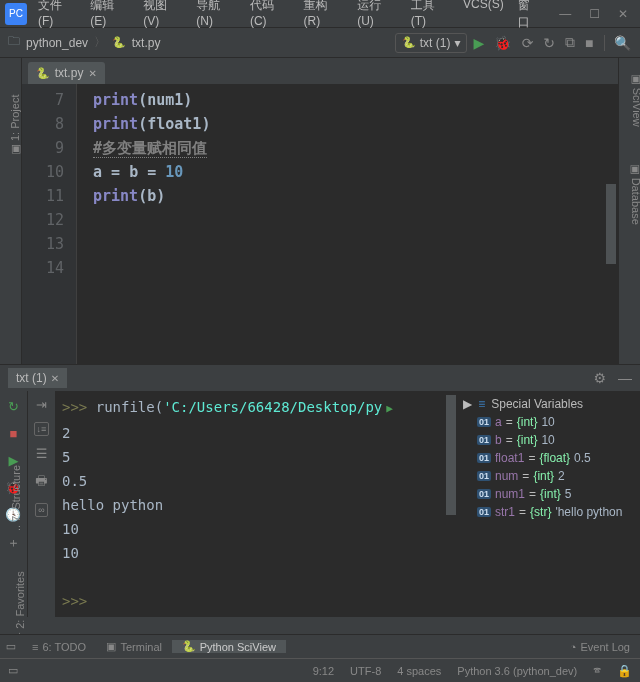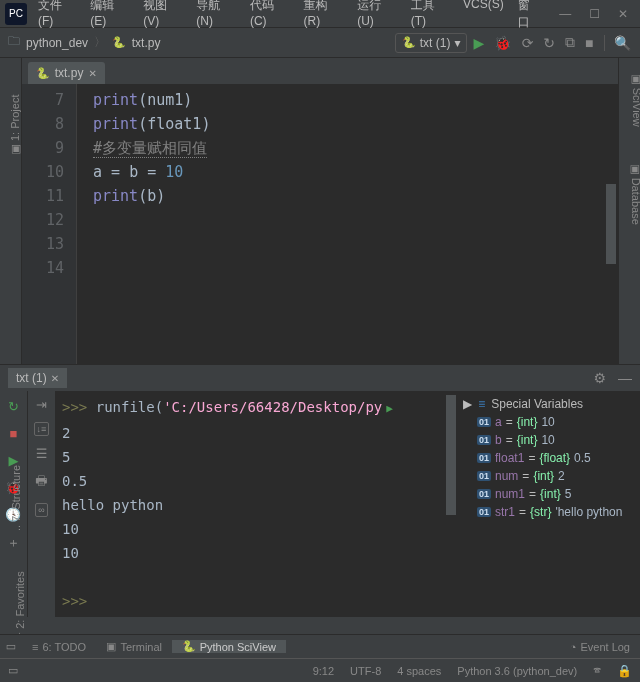--- a/index.html
+++ b/index.html
@@ -1,19 +1,19 @@
 <!DOCTYPE html>
 <html><head>
 <meta charset="utf-8">
 <style>
   * { margin: 0; padding: 0; box-sizing: border-box; }
   body { width: 640px; height: 682px; background: #3c3f41; color: #bbb; font-family: "Segoe UI", Arial, sans-serif; font-size: 12px; overflow: hidden; position: relative; }
   
   .titlebar { height: 28px; background: #3c3f41; display: flex; align-items: center; border-bottom: 1px solid #2b2b2b; }
-  .titlebar .logo { width: 22px; height: 22px; margin: 0 5px; background: #0f172a; border-radius: 3px; display:flex;align-items:center;justify-content:center;font-size:10px;color:#fff;}
+  .titlebar .logo { width: 22px; height: 22px; margin: 0 5px; background: #3b82f6; border-radius: 3px; display:flex;align-items:center;justify-content:center;font-size:10px;color:#fff;}
   .menu { display: flex; gap: 2px; flex: 1; }
   .menu span { padding: 3px 6px; cursor: default; }
   .win-controls { display: flex; gap: 18px; padding: 0 12px; color: #888; }
   
   .toolbar { height: 30px; display: flex; align-items: center; padding: 0 8px; border-bottom: 1px solid #2b2b2b; gap: 6px; }
   .breadcrumb { display: flex; align-items: center; gap: 6px; flex: 1; }
   .folder-icon { color: #87939a; }
   .py-icon { color: #3b7ab5; font-size: 11px; }
   .bc-sep { color: #666; }
   .run-config { display: flex; align-items: center; border: 1px solid #555; border-radius: 3px; padding: 2px 6px; gap: 4px; }
@@ -26,21 +26,21 @@
   .left-gutter { width: 22px; background: #3c3f41; border-right: 1px solid #2b2b2b; position: relative; }
   .left-gutter .vtext { transform: rotate(-90deg); transform-origin: center; position: absolute; white-space: nowrap; font-size: 11px; color: #888; }
   
   .editor-wrap { flex: 1; display: flex; flex-direction: column; background: #2b2b2b; }
   .tab-row { height: 26px; background: #3c3f41; display: flex; align-items: flex-end; padding-left: 6px; }
   .tab { background: #515658; padding: 4px 8px; display: flex; align-items: center; gap: 5px; border-radius: 3px 3px 0 0; font-size: 12px; }
   .tab-close { color: #aaa; font-size: 10px; }
   .editor { flex: 1; display: flex; font-family: Consolas, monospace; font-size: 15px; position: relative; }
   .gutter { width: 55px; background: #313335; color: #606366; text-align: right; padding: 4px 12px 0 0; line-height: 24px; border-right: 1px solid #404040;}
   .code { flex: 1; padding: 4px 0 0 16px; line-height: 24px; color: #a9b7c6; position: relative;}
-  .code .line { white-space: pre; }
+  .code .line { white-space: pre; font-weight: bold; }
   .fn { color: #8888c6; }
   .par { color: #a9b7c6; }
   .num { color: #6897bb; }
   .cmt { color: #808080; border-bottom: 1px dotted #808080;}
   .ident { color: #a9b7c6; }
   .caret { border-right: 1px solid #bbb; }
   .hl-line { background: #323232; }
   .scrollbar-stub { position:absolute; right:2px; width:10px; background:#4e5254; }
   
   .right-gutter { width: 22px; background: #3c3f41; border-left: 1px solid #2b2b2b; position: relative; }
@@ -51,21 +51,21 @@
   .tw-tab { padding: 3px 8px; background: #515658; font-size: 12px; display: flex; gap: 4px; align-items: center;}
   .tw-header-right { margin-left: auto; display: flex; gap: 12px; color: #888; font-size: 14px; }
   .tw-body { display: flex; height: 226px; background: #2b2b2b; }
   .tw-actions { width: 28px; display: flex; flex-direction: column; align-items: center; gap: 12px; padding-top: 8px; background:#3c3f41;border-right:1px solid #2b2b2b;}
   .tw-actions2 { width: 28px; display: flex; flex-direction: column; align-items: center; gap: 10px; padding-top: 6px; background:#3c3f41;border-right:1px solid #2b2b2b;}
   .act { color: #888; font-size: 13px; }
   .act-box { border:1px solid #666; padding:1px 2px; font-size:9px; border-radius:2px;}
   .console { flex: 1; font-family: Consolas, monospace; font-size: 14px; padding: 4px 6px; line-height: 24px; color: #a9b7c6; position:relative; overflow:hidden;}
   .prompt { color: #7a7a50; }
   .run-play { color:#499c54; font-size:11px; margin-left:4px;}
-  .str { color: #f9a8d4; }
+  .str { color: #5eead4; }
   .vars-panel { width: 182px; border-left: 1px solid #2b2b2b; background: #2b2b2b; font-size: 12px; padding: 4px 4px; }
   .vars-panel .hd { display:flex;align-items:center;gap:6px;padding:2px 0;}
   .vars-panel .row { display: flex; align-items: center; gap: 4px; padding: 2px 0 2px 14px; white-space: nowrap; overflow: hidden; }
   .tag01 { background: #2f5172; color: #cde; font-size: 9px; padding: 0 2px; border-radius: 2px; font-weight:bold;}
   .vname { color: #9876aa; }
   .vtype { color: #86efac; }
   .vval { color: #a9b7c6; }
   
   .left-tools { position: absolute; left: 0; top: 362px; width: 22px; }
   .left-tools .vtext { transform: rotate(-90deg); transform-origin: center; white-space: nowrap; font-size: 11px; color: #888; position: absolute; }

